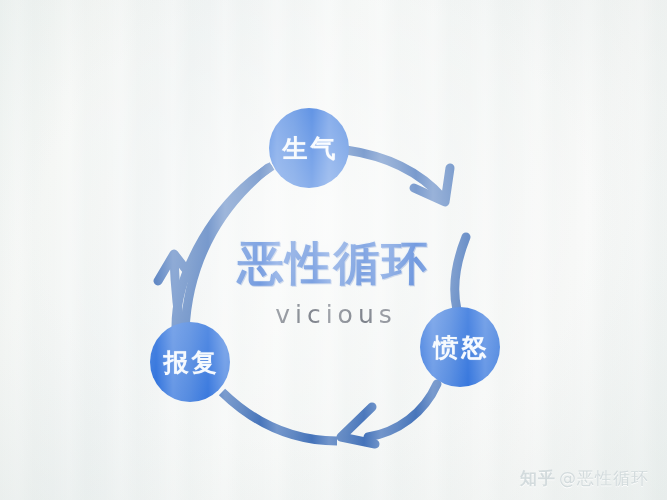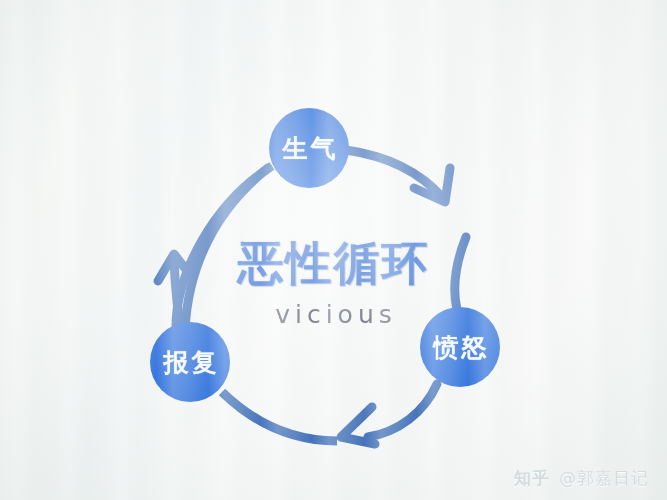--- a/index.html
+++ b/index.html
@@ -120,21 +120,21 @@
     text-indent: 5px;
     color: #39404e;
   }
 
   #watermark {
     position: absolute;
     right: 18px;
     bottom: 10px;
     display: flex;
     align-items: center;
-    gap: 9px;
+    gap: 3px;
     font-family: "DejaVu Sans", "Liberation Sans", sans-serif;
     font-size: 17px;
     letter-spacing: 1px;
     color: #d3dbdd;
     text-shadow: 0 1px 0 rgba(255,255,255,0.85);
     user-select: none;
   }
   #watermark-site { font-weight: 700; }
   #watermark-handle { font-weight: 400; }
 </style>
@@ -197,16 +197,16 @@
   <div id="center-text">
     <div id="center-title" style="color: rgb(27, 92, 204);">恶性循环</div>
     <div id="center-subtitle" style="color: rgb(57, 64, 78);">vicious</div>
   </div>
 
   <div id="paper-grain"></div>
   <div id="paper-vignette"></div>
 
   <div id="watermark" style="color: rgb(211, 219, 221);">
     <span id="watermark-site">知乎</span>
-    <span id="watermark-handle">@郭嘉日记</span>
+    <span id="watermark-handle">@恶性循环</span>
   </div>
 
 </div>
 
 </body></html>

